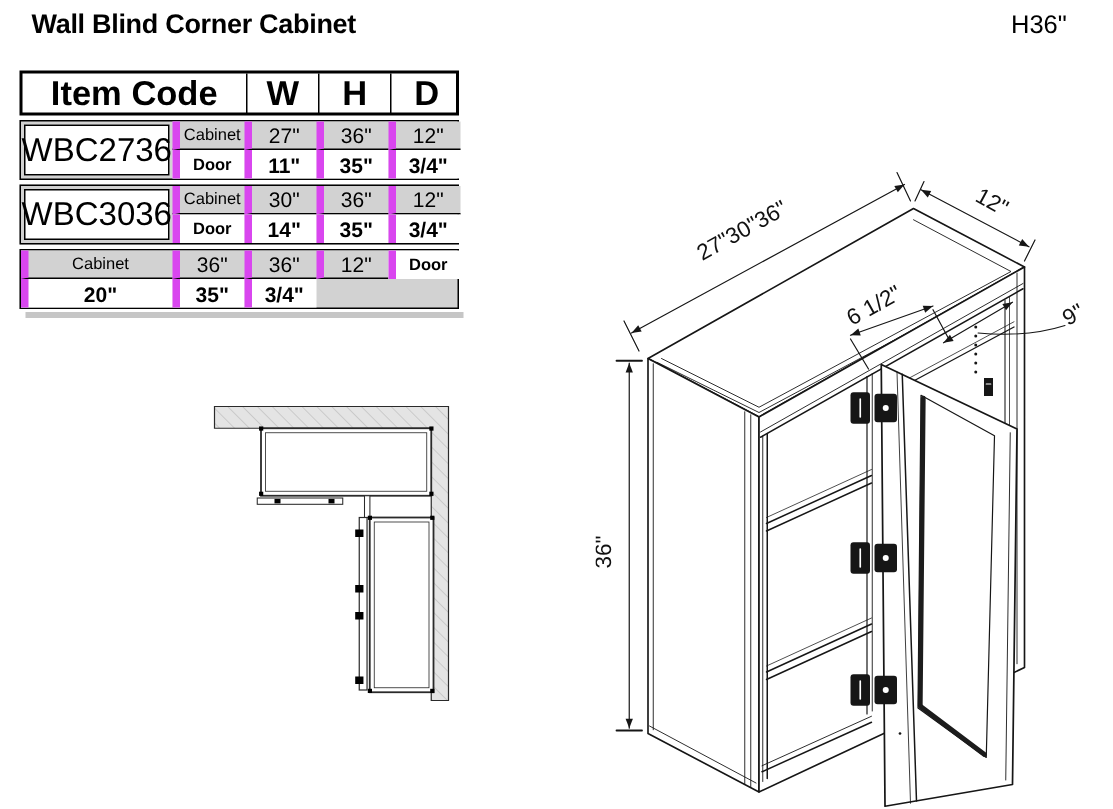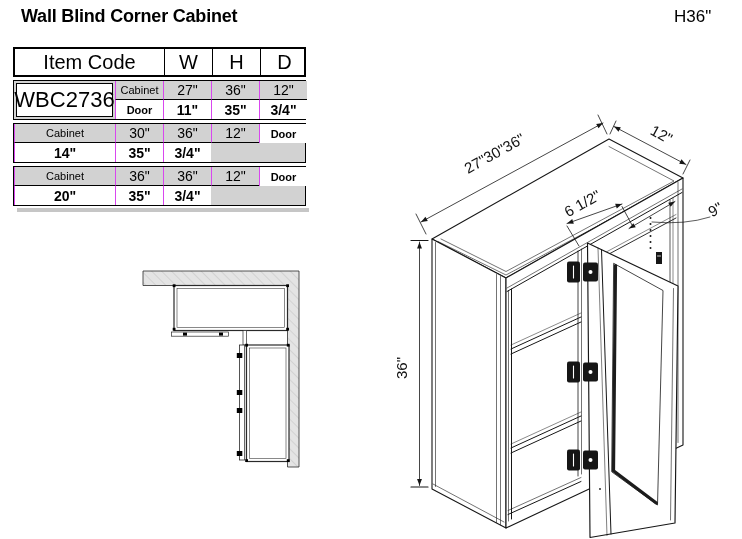--- a/index.html
+++ b/index.html
@@ -6,25 +6,25 @@
   .page{
     position:relative;width:742px;height:539px;background:#fff;overflow:hidden;
     font-family:"Liberation Sans",sans-serif;color:#000;
   }
   .page-title{position:absolute;left:21px;top:6px;font-size:18px;font-weight:bold;letter-spacing:-0.2px;}
   .height-label{position:absolute;left:674px;top:7px;font-size:17px;font-weight:normal;}
 
   
   .spec-table{position:absolute;left:13px;top:47px;width:293px;}
   .tbl-header{display:grid;grid-template-columns:149px 48px 48px 48px;border:2px solid #000;background:#fff;height:26px;box-sizing:content-box;}
-  .hcell{display:flex;align-items:center;justify-content:center;font-size:20px;border-left:1px solid #000;}
+  .hcell{display:flex;align-items:center;justify-content:center;font-size:23px;border-left:1px solid #000;font-weight:bold;}
   .hcell:first-child{border-left:none;}
   .tbl-group{display:grid;grid-template-columns:101px 48px 48px 48px 48px;grid-template-rows:19px 19px;border:1.5px solid #000;background:#d2d2d2;margin-top:3px;}
   .code-cell{grid-row:1/3;grid-column:1;background:#fff;border:1px solid #000;margin:2px;display:flex;align-items:center;justify-content:center;font-size:22px;}
-  .cell{display:flex;align-items:center;justify-content:center;border-left:1px solid #d946ef;}
+  .cell{display:flex;align-items:center;justify-content:center;border-left:5px solid #d946ef;}
   .r1{border-bottom:1px solid #000;background:#d2d2d2;}
   .r2{background:#fff;font-weight:bold;}
   .sub{font-size:11px;}
   .val{font-size:14px;}
   .tbl-shadow{height:4px;background:#c6c6c6;margin-top:2px;margin-left:4px;margin-right:-3px;}
 
   .plan-svg{position:absolute;left:125px;top:258px;}
   .iso-svg{position:absolute;left:397px;top:95px;}
   svg text{font-family:"Liberation Sans",sans-serif;}
 </style>
@@ -50,20 +50,21 @@
       <div class="cell r1 val">27"</div>
       <div class="cell r1 val">36"</div>
       <div class="cell r1 val">12"</div>
       <div class="cell r2 sub">Door</div>
       <div class="cell r2 val">11"</div>
       <div class="cell r2 val">35"</div>
       <div class="cell r2 val">3/4"</div>
     </div>
 
     <div class="tbl-group">
+      <div class="code-cell">WBC3036</div>
       <div class="cell r1 sub">Cabinet</div>
       <div class="cell r1 val">30"</div>
       <div class="cell r1 val">36"</div>
       <div class="cell r1 val">12"</div>
       <div class="cell r2 sub">Door</div>
       <div class="cell r2 val">14"</div>
       <div class="cell r2 val">35"</div>
       <div class="cell r2 val">3/4"</div>
     </div>
 

